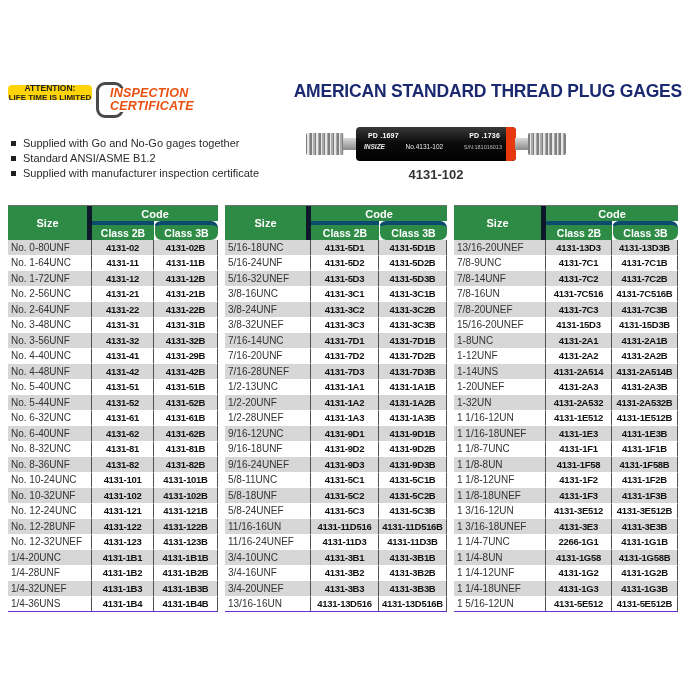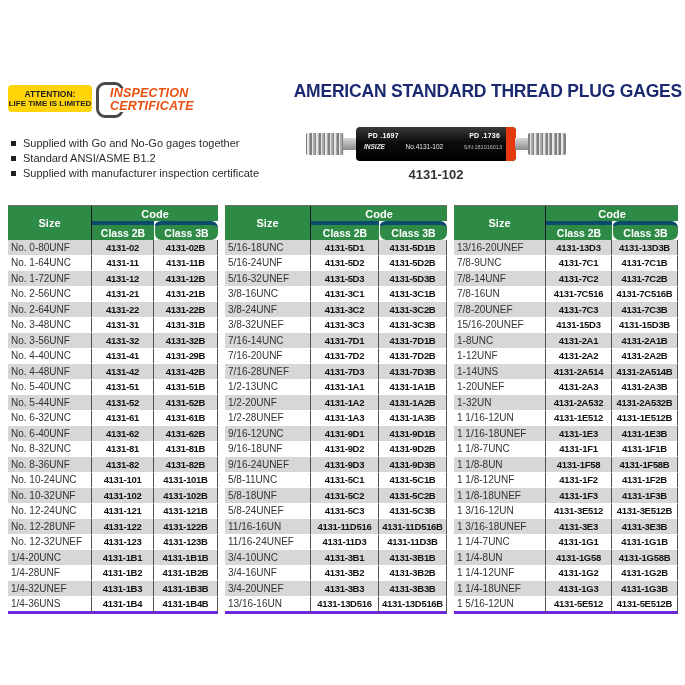--- a/index.html
+++ b/index.html
@@ -1,20 +1,20 @@
 <!DOCTYPE html>
 <html><head>
 <meta charset="utf-8">
 <style>
   * { margin:0; padding:0; box-sizing:border-box; }
   html,body { width:685px; height:685px; background:#ffffff; font-family:"Liberation Sans", sans-serif; }
   .page { position:relative; width:685px; height:685px; background:#fff; overflow:hidden; }
 
   
-  .attention { position:absolute; left:8px; top:85px; width:84px; height:27px;
+  .attention { position:absolute; left:8px; top:85px; width:84px; height:15px;
     background:#FFD408; border-radius:4px; display:flex; flex-direction:column;
     align-items:center; justify-content:center;text-align:center; }
   .attention .l1 { font-size:8.5px; font-weight:bold; color:#1f1f1f; line-height:10px; }
   .attention .l2 { font-size:8px; font-weight:bold; color:#1f1f1f; line-height:9px; }
 
   .cert { position:absolute; left:96px; top:82px; width:110px; height:38px; }
   .cert .bracket { position:absolute; left:0; top:0; width:28px; height:36px;
     border:3.5px solid #4a4a4a; border-radius:9px; }
   .cert .bracket-gap { position:absolute; left:22px; top:6px; width:10px; height:24px; background:#fff; }
   .cert .txt { position:absolute; left:14px; top:5px; font-style:italic; font-weight:bold;
@@ -50,30 +50,30 @@
     border-radius:0 4px 4px 0; }
   .gcaption { position:absolute; left:50px; top:40px; width:160px; text-align:center;
     font-size:13px; font-weight:bold; color:#333; }
 
   
   .tables { position:absolute; left:8px; top:205px; width:670px; display:flex; justify-content:space-between; }
   table { border-collapse:separate; border-spacing:0; table-layout:fixed; }
   th { background:#2E8B45; color:#fff; font-weight:bold; text-align:center; }
   th.h-top { font-size:11px; padding:1.5px 0; }
   th.h-sub { font-size:10.5px; padding:1.5px 0; border-top:4px solid #0c4a6e; }
-  th.h-size { border-right:1px solid #0f172a; font-size:11px; }
+  th.h-size { border-right:5px solid #0f172a; font-size:11px; }
   th.h-sub + th.h-sub { border-left:1px solid #fff;border-radius:7px; }
   td { font-size:10px; line-height:11.5px; padding:1.5px 3px; white-space:nowrap;
     overflow:hidden; border-right:1px solid #4f4f4f; }
   td:first-child { text-align:left; color:#333; }
   td.code { text-align:center; font-weight:bold; color:#111; font-size:9.5px; letter-spacing:-0.3px; padding:1.5px 1px; }
   tbody tr:nth-child(odd) td { background:#D7D7D7; }
   tbody tr:nth-child(even) td { background:#ffffff; }
   tbody tr td { border-bottom:1px solid #fff; }
-  tbody tr:last-child td { border-bottom:3px solid #6d28d9; }
+  tbody tr:last-child td { border-bottom:1px solid #6d28d9; }
   table { border-top:1px solid #6d6d6d; }
 </style>
 </head>
 <body>
 
 <div class="page">
 
   <div class="attention">
     <span class="l1">ATTENTION:</span>
     <span class="l2">LIFE TIME IS LIMITED</span>
@@ -505,21 +505,21 @@
             <td class="code">4131-3E512</td>
             <td class="code">4131-3E512B</td>
           </tr>
           <tr>
             <td>1 3/16-18UNEF</td>
             <td class="code">4131-3E3</td>
             <td class="code">4131-3E3B</td>
           </tr>
           <tr>
             <td>1 1/4-7UNC</td>
-            <td class="code">4131-1G1</td>
+            <td class="code">2266-1G1</td>
             <td class="code">4131-1G1B</td>
           </tr>
           <tr>
             <td>1 1/4-8UN</td>
             <td class="code">4131-1G58</td>
             <td class="code">4131-1G58B</td>
           </tr>
           <tr>
             <td>1 1/4-12UNF</td>
             <td class="code">4131-1G2</td>

